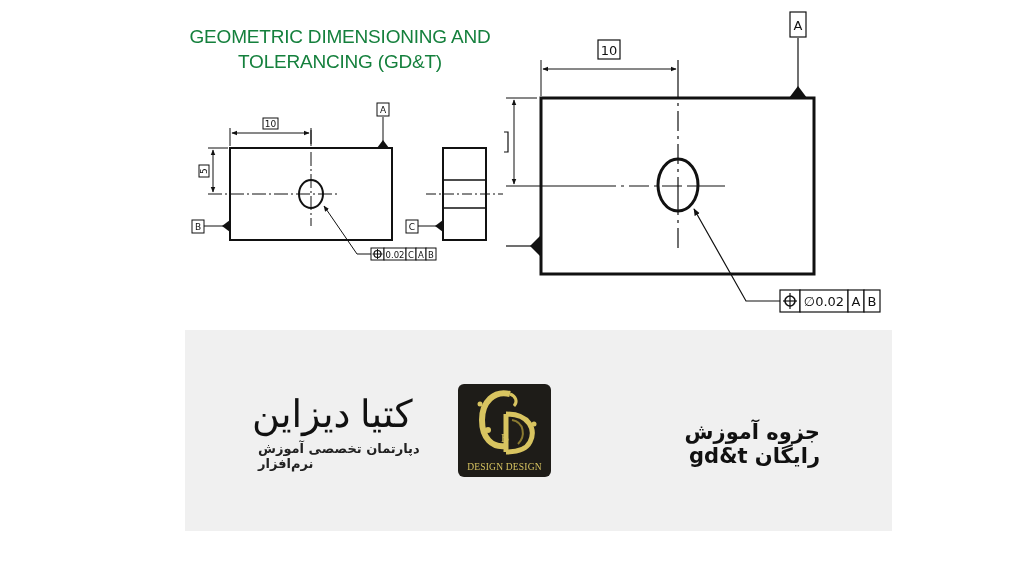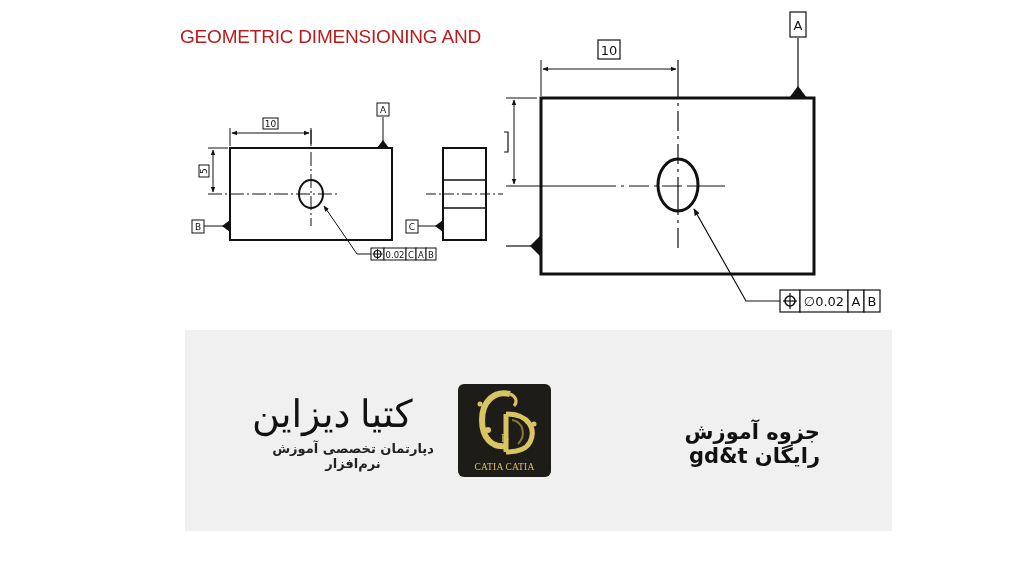--- a/index.html
+++ b/index.html
@@ -1,30 +1,31 @@
 <!DOCTYPE html>
 <html><head>
 <meta charset="utf-8">
 <style>
   html, body { margin:0; padding:0; background:#ffffff; }
   body { width:1024px; height:576px; position:relative; overflow:hidden; font-family:"DejaVu Sans", sans-serif; }
-  .title { position:absolute; left:180px; top:24px; width:320px; text-align:left; font-family:"Liberation Sans", sans-serif; font-size:19px; line-height:25px; color:#b91c1c; letter-spacing:-0.2px; }
+  .title { position:absolute; left:180px; top:24px; width:320px; text-align:center; font-family:"Liberation Sans", sans-serif; font-size:19px; line-height:25px; color:#15803d; letter-spacing:-0.2px; }
   .drawing { position:absolute; left:0; top:0; }
   .banner { position:absolute; left:185px; top:330px; width:707px; height:201px; background:#f0f0f0; }
   .fa-logo-main { position:absolute; left:252px; top:392px; font-family:Liberation Serif, serif; font-size:38px; font-weight:300; color:#111; direction:rtl; letter-spacing:1px; }
-  .fa-logo-sub { position:absolute; left:258px; top:441px; width:190px; text-align:center; font-family:"DejaVu Sans", sans-serif; font-size:13px; font-weight:bold; color:#222; direction:rtl; }
+  .fa-logo-sub { position:absolute; left:258px; top:441px; width:190px; text-align:left; font-family:"DejaVu Sans", sans-serif; font-size:13px; font-weight:bold; color:#222; direction:rtl; }
   .logo-box { position:absolute; left:458px; top:384px; width:93px; height:93px; background:#1e1c18; border-radius:6px; }
   .logo-caption { position:absolute; left:0; right:0; bottom:5px; text-align:center; font-family:"Liberation Serif", serif; font-size:9.5px; color:#d8c460; letter-spacing:0.2px; }
   .banner-text { position:absolute; left:640px; top:420px; width:180px; text-align:right; font-family:"DejaVu Sans", sans-serif; font-size:21px; font-weight:bold; color:#111; direction:rtl; }
 </style>
 </head>
 <body>
 
 <div class="title">
   <div>GEOMETRIC DIMENSIONING AND</div>
+  <div>TOLERANCING (GD&amp;T)</div>
 </div>
 
 <svg class="drawing" width="1024" height="330" viewBox="0 0 1024 330" font-family="DejaVu Sans, sans-serif">
   <defs>
     <marker id="arr" viewBox="0 0 10 10" refX="9" refY="5" markerWidth="6" markerHeight="6" orient="auto-start-reverse">
       <path d="M0,1 L10,5 L0,9 z" fill="#111"></path>
     </marker>
   </defs>
 
   <g>
@@ -134,16 +135,16 @@
   <svg width="93" height="80" viewBox="0 0 93 80">
     <path d="M52,10 C36,6 24,18 24,36 C24,54 34,64 48,62" fill="none" stroke="#d8c460" stroke-width="6"></path>
     <path d="M52,10 C58,12 60,18 56,22" fill="none" stroke="#d8c460" stroke-width="3"></path>
     <path d="M48,30 L48,68 M48,30 C72,30 78,46 72,58 C68,66 58,68 48,68" fill="none" stroke="#d8c460" stroke-width="5"></path>
     <path d="M54,36 C66,38 68,52 60,60" fill="none" stroke="#8a7a30" stroke-width="2"></path>
     <circle cx="22" cy="20" r="2.5" fill="#d8c460"></circle>
     <circle cx="30" cy="46" r="3" fill="#d8c460"></circle>
     <circle cx="76" cy="40" r="2.5" fill="#d8c460"></circle>
     <text x="47" y="58" font-size="12" font-family="Liberation Serif, serif" fill="#d8c460" text-anchor="middle">B</text>
   </svg>
-  <div class="logo-caption">CATIA CATIA</div>
+  <div class="logo-caption">DESIGN DESIGN</div>
 </div>
 
 <div class="banner-text">جزوه آموزش رایگان gd&amp;t</div>
 
 </body></html>

